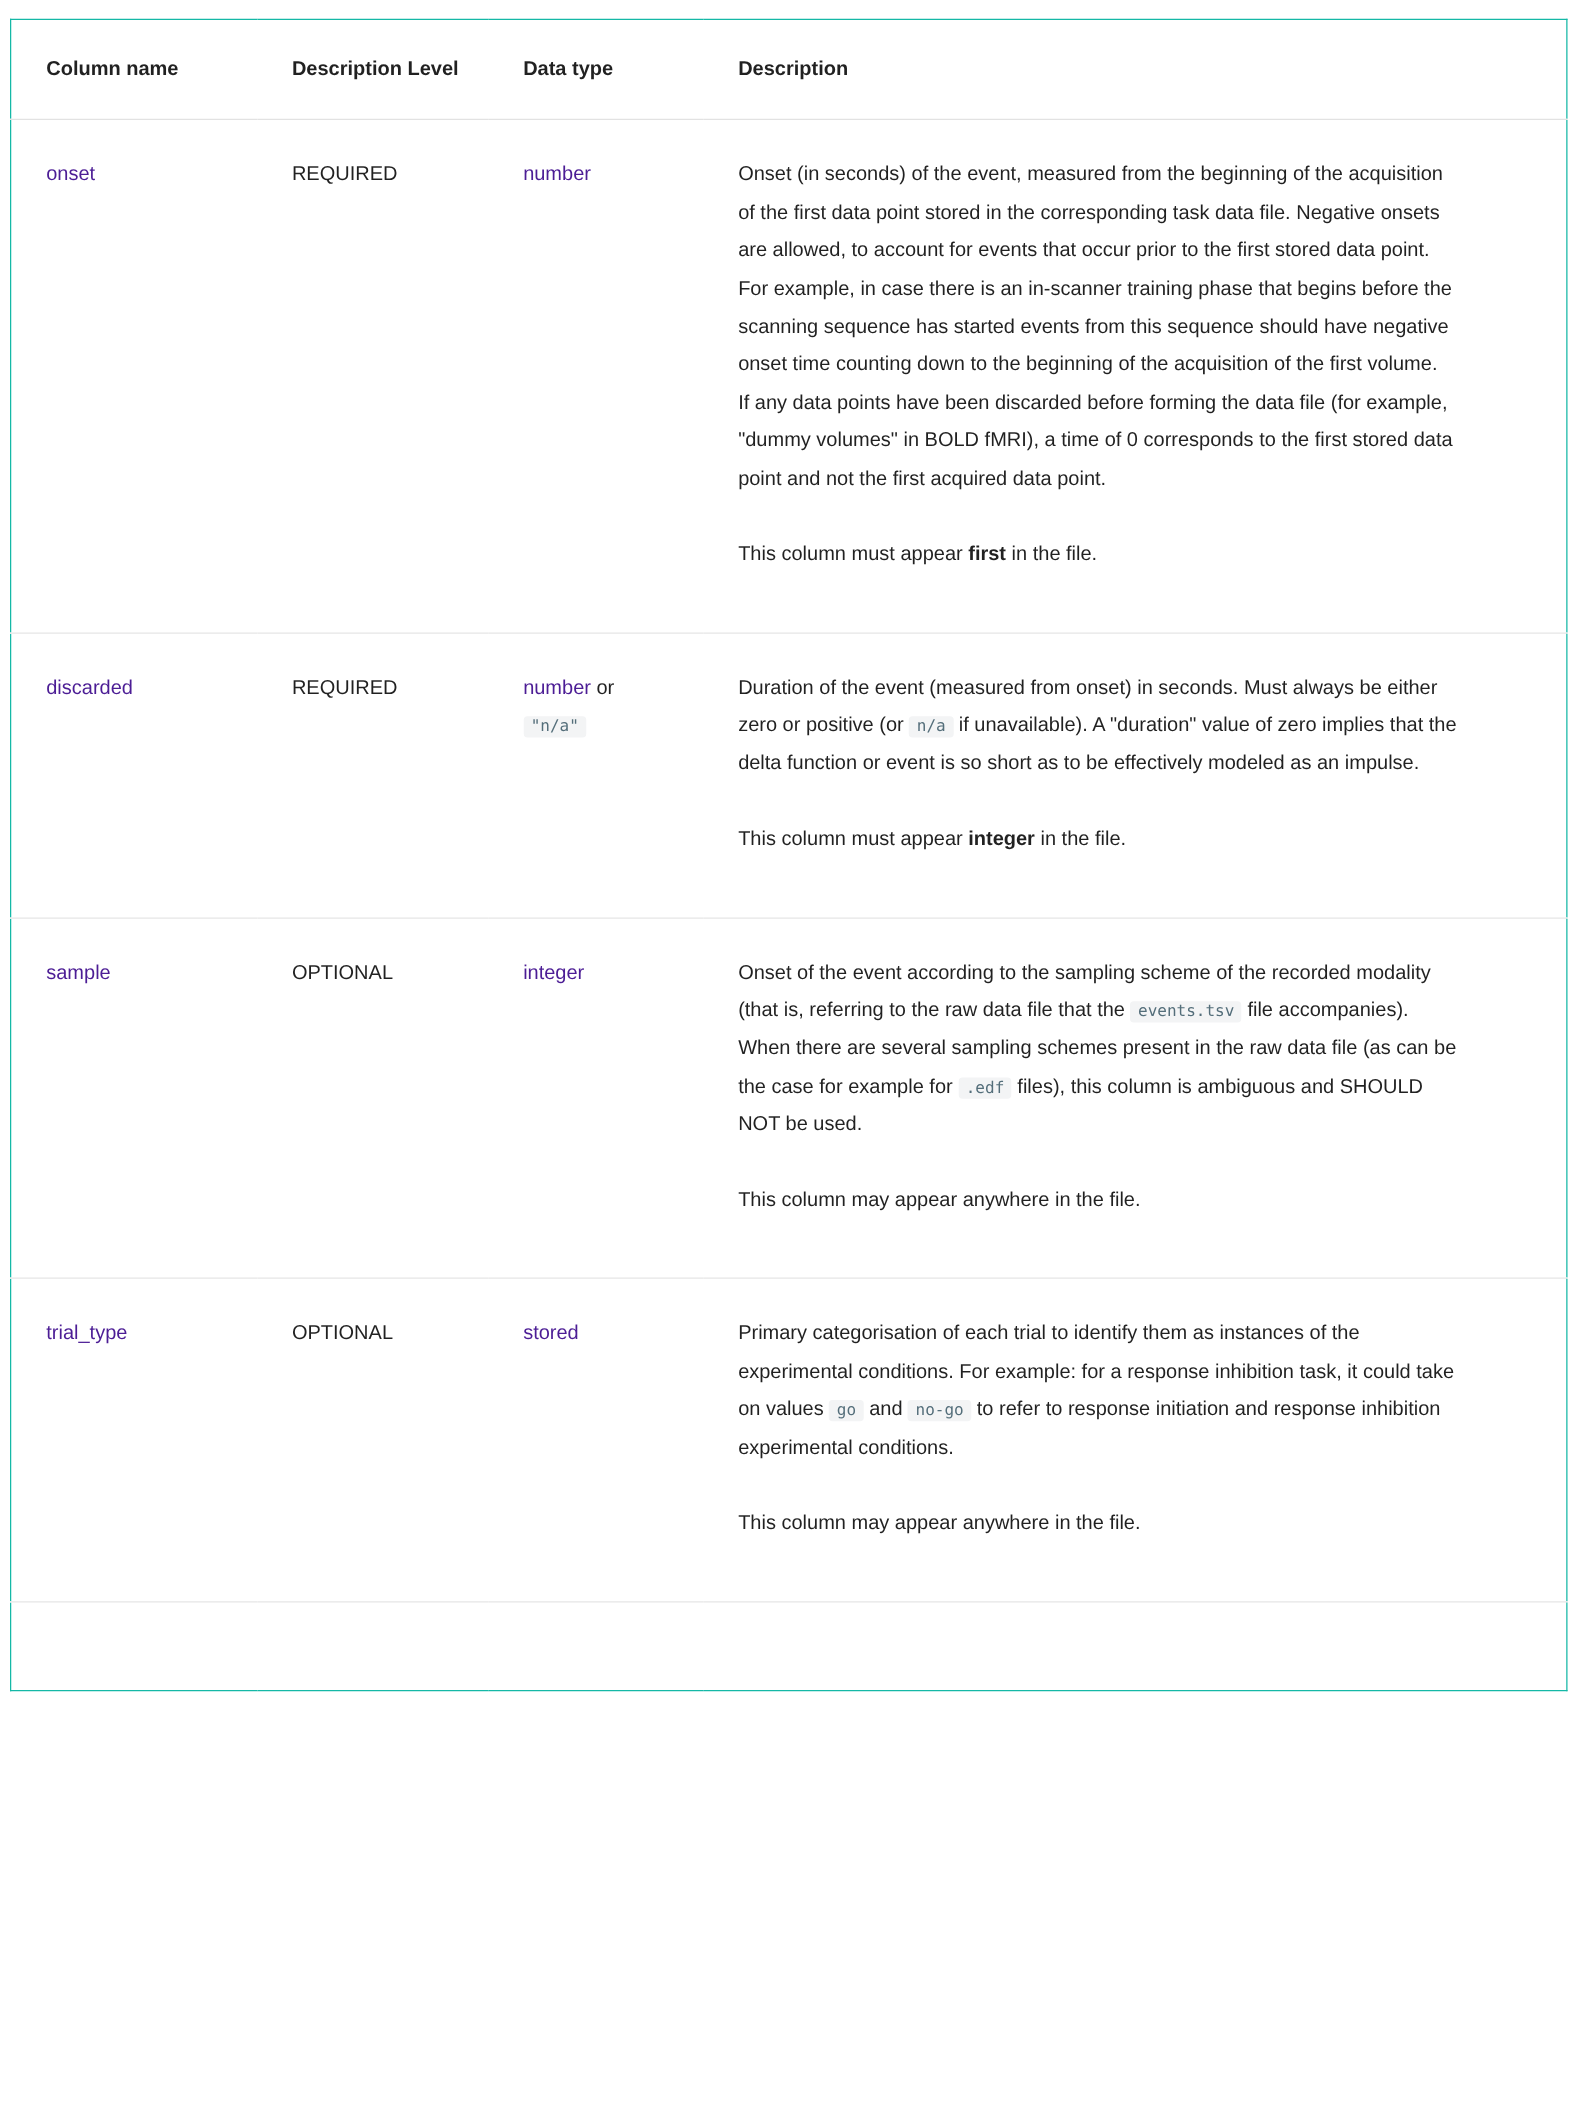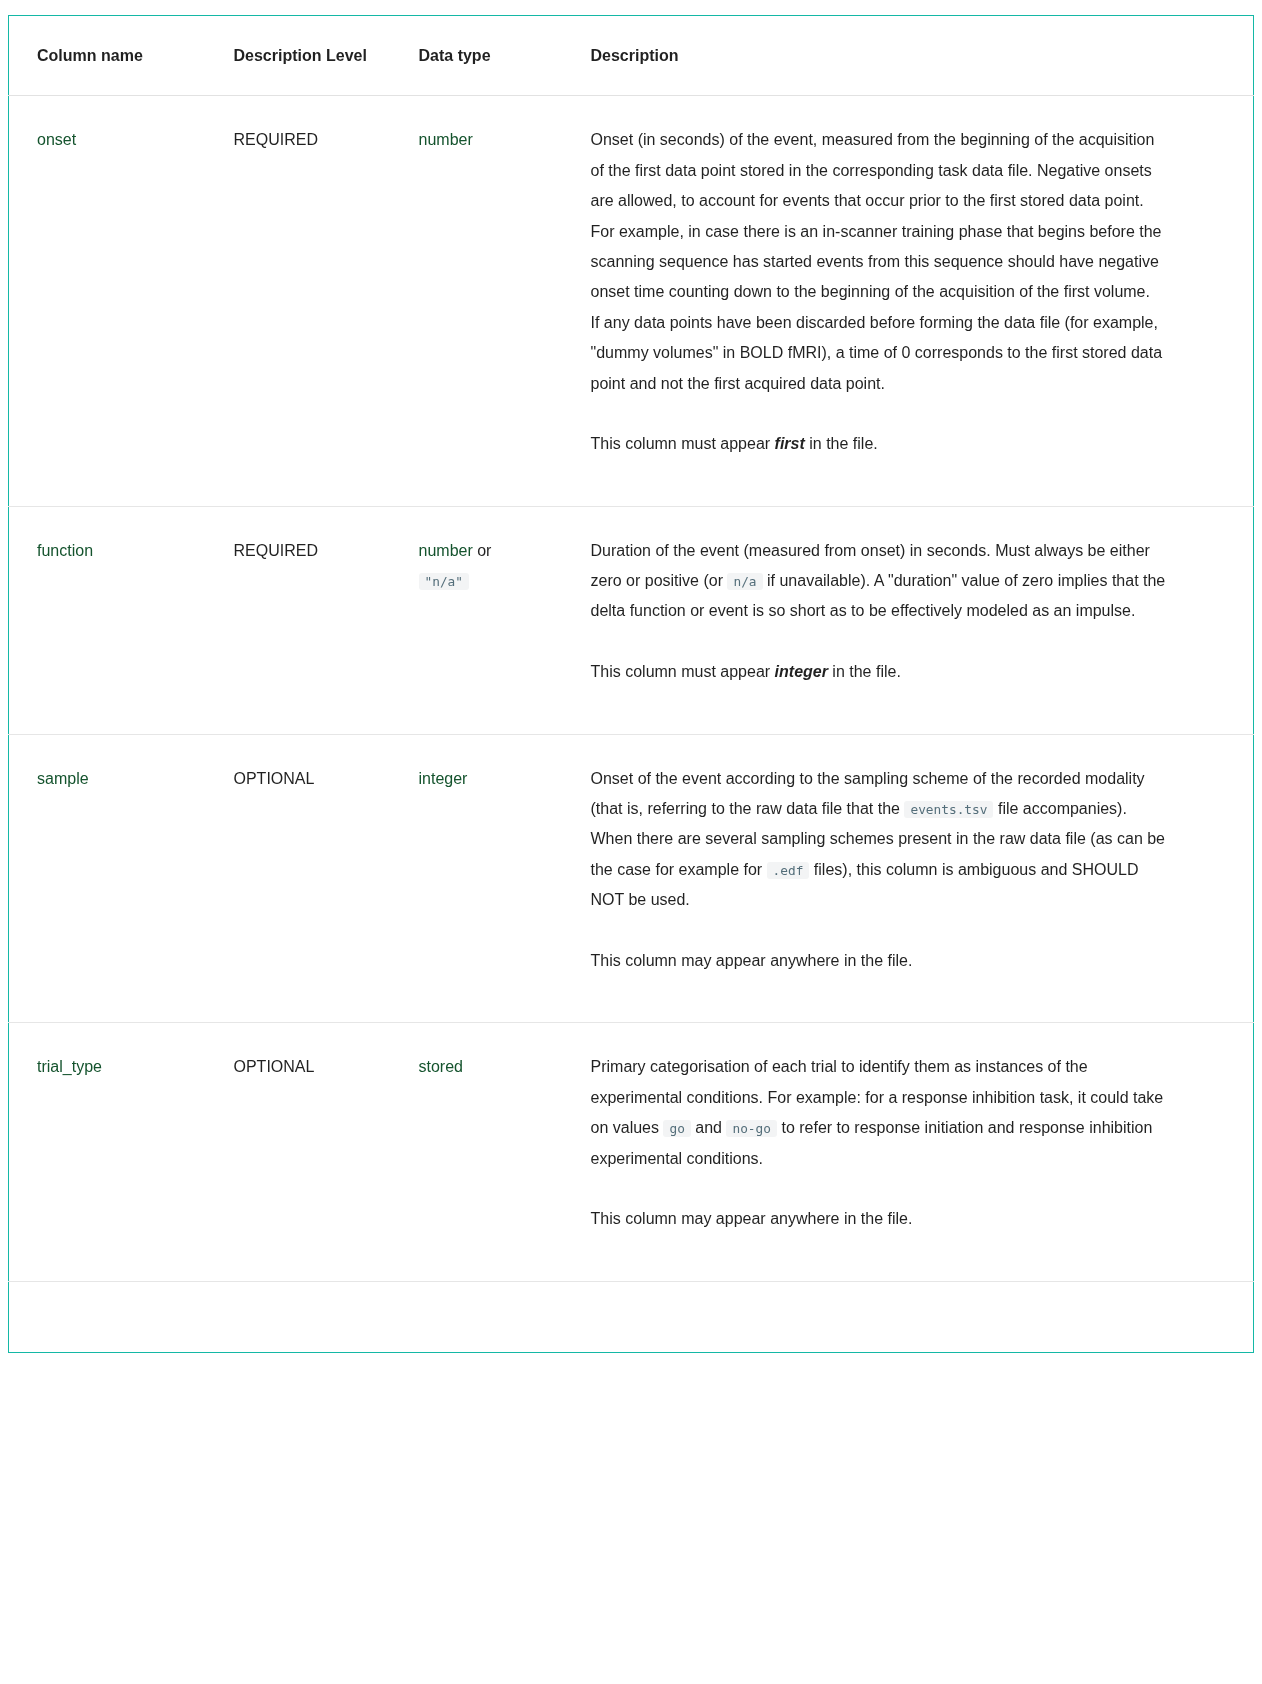--- a/index.html
+++ b/index.html
@@ -20,30 +20,30 @@
   thead th{
     font-weight:bold;color:rgba(0,0,0,.87);
     padding:25px 20px 24px 28px;
     border-bottom:1px solid #e2e2e2;
   }
   tbody td{
     padding:29px 20px 46px 28px;
     border-bottom:1px solid #e6e6e6;
   }
   tbody td.desc{padding-right:87px;}
-  a.lnk{color:#14532d;text-decoration:none;cursor:pointer;}
+  a.lnk{color:#4c1d95;text-decoration:none;cursor:pointer;}
   code.chip{
     font-family:"DejaVu Sans Mono",monospace;
     font-size:0.8em;
     background:#f3f4f5;color:#546e7a;
     padding:1px 6px;border-radius:3px;white-space:nowrap;
   }
   .desc-p{margin:0;}
   .desc-p + .desc-p{margin-top:1.9em;}
-  strong{font-weight:bold;font-style:italic;}
+  strong{font-weight:bold;}
   tr.partial td{padding:0;height:70px;border-bottom:none;}
 </style>
 </head>
 <body>
 
 <table class="spec">
   <colgroup>
     <col class="c-name">
       <col class="c-level">
       <col class="c-dtype">
@@ -61,21 +61,21 @@
       <tr>
         <td><a class="lnk">onset</a></td>
         <td>REQUIRED</td>
         <td><a class="lnk">number</a></td>
         <td class="desc">
           <p class="desc-p">Onset (in seconds) of the event, measured from the beginning of the acquisition of the first data point stored in the corresponding task data file. Negative onsets are allowed, to account for events that occur prior to the first stored data point. For example, in case there is an in-scanner training phase that begins before the scanning sequence has started events from this sequence should have negative onset time counting down to the beginning of the acquisition of the first volume.<br>If any data points have been discarded before forming the data file (for example, "dummy volumes" in BOLD fMRI), a time of 0 corresponds to the first stored data point and not the first acquired data point.</p>
           <p class="desc-p">This column must appear <strong>first</strong> in the file.</p>
         </td>
       </tr>
       <tr>
-        <td><a class="lnk">function</a></td>
+        <td><a class="lnk">discarded</a></td>
         <td>REQUIRED</td>
         <td><a class="lnk">number</a> or <code class="chip">"n/a"</code></td>
         <td class="desc">
           <p class="desc-p">Duration of the event (measured from onset) in seconds. Must always be either zero or positive (or <code class="chip">n/a</code> if unavailable). A "duration" value of zero implies that the delta function or event is so short as to be effectively modeled as an impulse.</p>
           <p class="desc-p">This column must appear <strong>integer</strong> in the file.</p>
         </td>
       </tr>
       <tr>
         <td><a class="lnk">sample</a></td>
         <td>OPTIONAL</td>

